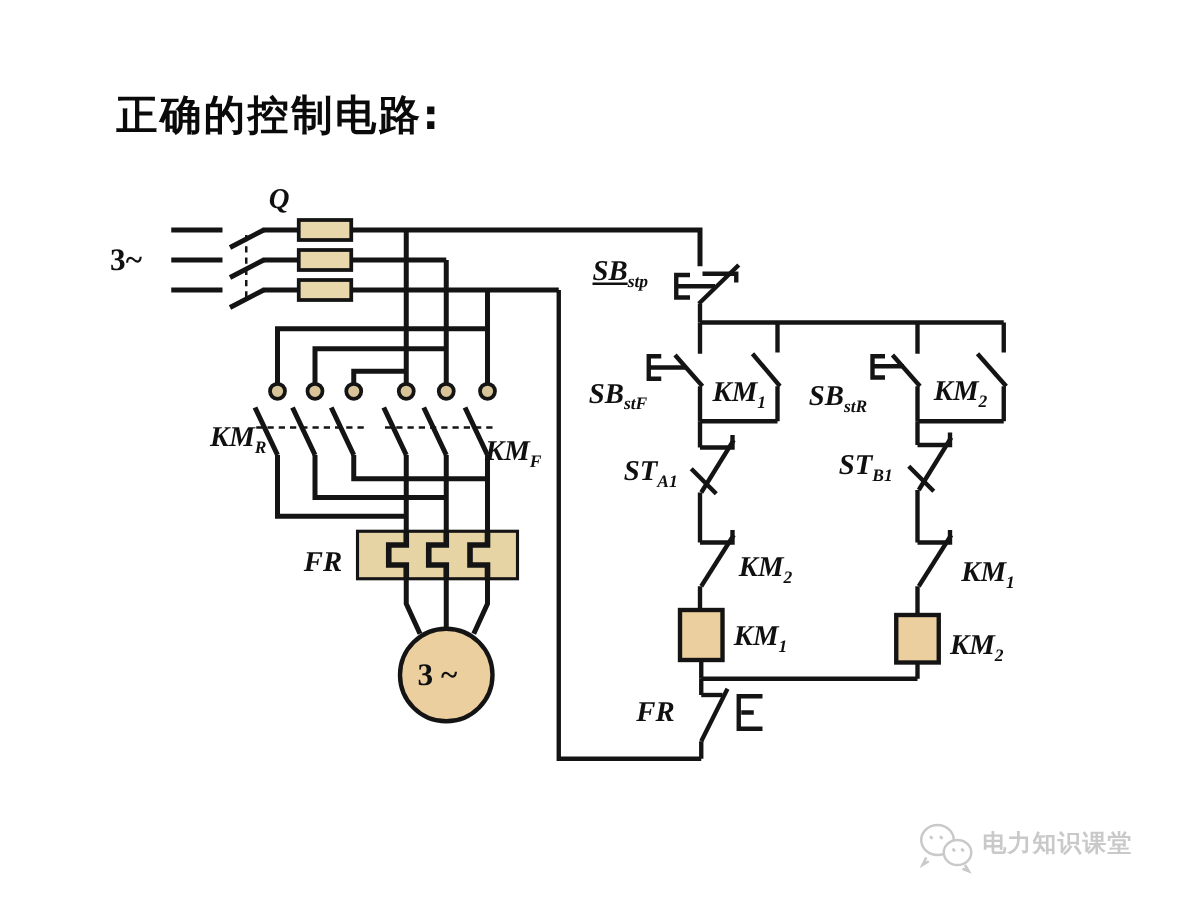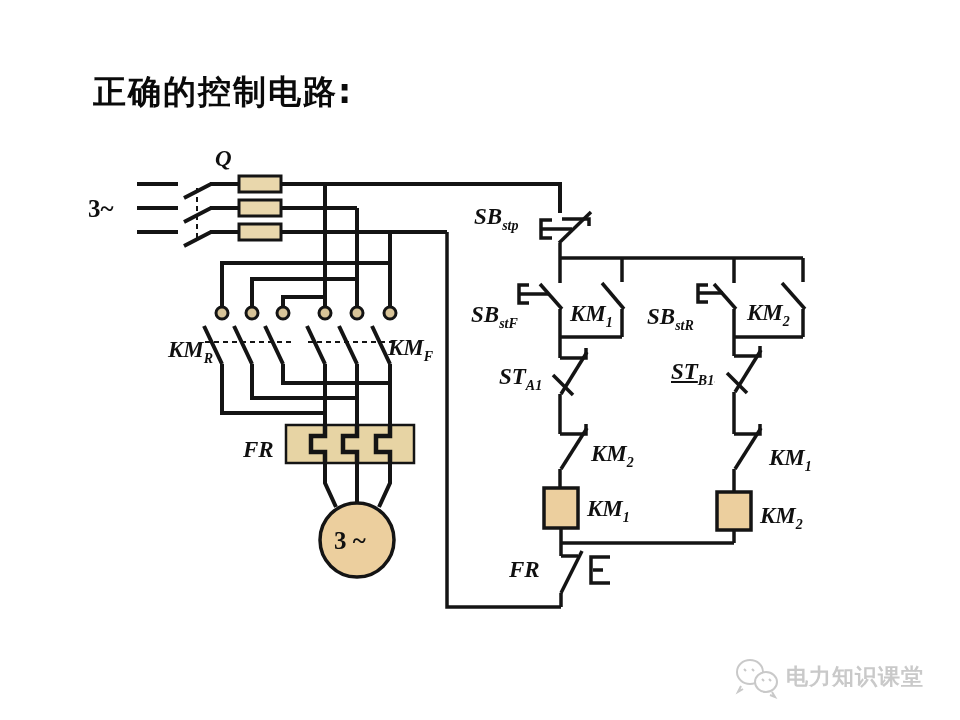--- a/index.html
+++ b/index.html
@@ -7,21 +7,21 @@
          font-family:"Liberation Serif",serif;}
   .stage svg{position:absolute;left:0;top:0;}
   .title{position:absolute;left:93px;top:70px;font-family:"DejaVu Sans",sans-serif;
          font-weight:bold;font-size:33px;color:#0a0a0a;letter-spacing:2px;white-space:nowrap;}
   .clbl{position:absolute;font-family:"Liberation Serif",serif;font-style:italic;
         font-weight:bold;font-size:23px;color:#101010;white-space:nowrap;line-height:1;}
   .clbl sub{font-size:14px;font-style:italic;font-weight:bold;line-height:0;}
   .upright{font-style:normal;font-size:25px;}
   .motor-lbl{font-style:normal;font-size:25px;}
   .wm-text{position:absolute;left:786px;top:662px;font-family:"DejaVu Sans",sans-serif;
-           font-weight:bold;font-size:22px;color:#c9c9c9;letter-spacing:1px;white-space:nowrap;}
+           font-weight:bold;font-size:19px;color:#c9c9c9;letter-spacing:1px;white-space:nowrap;}
 </style>
 </head>
 <body>
 
 <div class="stage">
 
   <svg width="960" height="720" viewBox="0 0 960 720">
     <g stroke="#141414" fill="none" stroke-linecap="butt" stroke-linejoin="miter">
 
       <g stroke-width="4">
@@ -187,31 +187,31 @@
       <path d="M762,679 l2,2 M769,679 l2,2"></path>
       <path d="M772,692 l3,5 -5,-2"></path>
     </g>
   </svg>
 
   <div class="title">正确的控制电路:</div>
 
   <div class="clbl upright" style="left:88px;top:196px;"><span>3~</span></div>
   <div class="clbl" style="left:215px;top:147px;"><span>Q</span></div>
   <div class="clbl" style="left:168px;top:338px;"><span>KM</span><sub>R</sub></div>
-  <div class="clbl" style="left:388px;top:336px;text-align:center;"><span>KM</span><sub>F</sub></div>
+  <div class="clbl" style="left:388px;top:349px;text-align:center;"><span>KM</span><sub>F</sub></div>
   <div class="clbl" style="left:243px;top:438px;"><span>FR</span></div>
   <div class="clbl motor-lbl" style="left:334px;top:528px;"><span>3 ~</span></div>
 
-  <div class="clbl" style="left:474px;top:205px;"><span>SB</span><sub>stp</sub></div>
+  <div class="clbl" style="left:474px;top:205px;text-decoration:underline;"><span>SB</span><sub>stp</sub></div>
   <div class="clbl" style="left:471px;top:303px;text-align:center;"><span>SB</span><sub>stF</sub></div>
   <div class="clbl" style="left:570px;top:302px;"><span>KM</span><sub>1</sub></div>
   <div class="clbl" style="left:647px;top:305px;"><span>SB</span><sub>stR</sub></div>
   <div class="clbl" style="left:747px;top:301px;"><span>KM</span><sub>2</sub></div>
   <div class="clbl" style="left:499px;top:365px;"><span>ST</span><sub>A1</sub></div>
-  <div class="clbl" style="left:671px;top:360px;text-decoration:underline;"><span>ST</span><sub>B1</sub></div>
+  <div class="clbl" style="left:671px;top:360px;"><span>ST</span><sub>B1</sub></div>
   <div class="clbl" style="left:591px;top:442px;"><span>KM</span><sub>2</sub></div>
   <div class="clbl" style="left:769px;top:446px;"><span>KM</span><sub>1</sub></div>
   <div class="clbl" style="left:587px;top:497px;"><span>KM</span><sub>1</sub></div>
   <div class="clbl" style="left:760px;top:504px;"><span>KM</span><sub>2</sub></div>
   <div class="clbl" style="left:509px;top:558px;"><span>FR</span></div>
 
   <div class="wm-text">电力知识课堂</div>
 
 </div>
 

